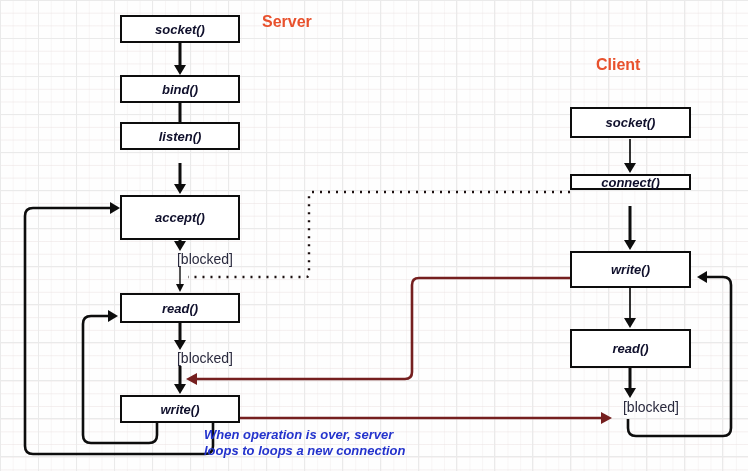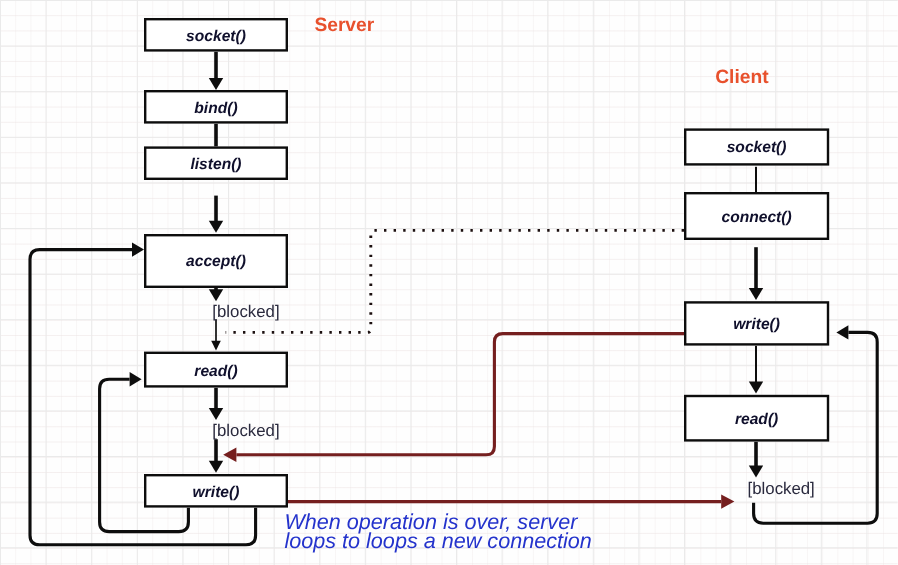--- a/index.html
+++ b/index.html
@@ -37,22 +37,22 @@
   .cli{left:570px;width:121px;}
   .blocked{
     position:absolute;z-index:2;width:106px;text-align:right;
     font-size:14px;color:#2a2a3e;
   }
   .section-label{
     position:absolute;z-index:3;
     font-size:16px;font-weight:700;color:var(--accent);
   }
   .annotation{
-    position:absolute;z-index:3;left:237px;top:427px;
-    font-size:18px;font-weight:400;font-style:italic;
+    position:absolute;z-index:3;left:204px;top:427px;
+    font-size:13px;font-weight:700;font-style:italic;
     color:var(--annotation);line-height:16px;
   }
 </style>
 </head>
 <body>
 
 <div class="canvas">
 
   <svg class="connectors" width="748" height="471" viewBox="0 0 748 471">
 
@@ -137,21 +137,21 @@
   <div class="box srv" style="top:75px;height:28px;">bind()</div>
   <div class="box srv" style="top:122px;height:28px;">listen()</div>
   <div class="box srv" style="top:195px;height:45px;">accept()</div>
   <div class="box srv" style="top:293px;height:30px;">read()</div>
   <div class="box srv" style="top:395px;height:28px;">write()</div>
 
   <div class="blocked" style="left:127px;top:251px;">[blocked]</div>
   <div class="blocked" style="left:127px;top:350px;">[blocked]</div>
 
   <div class="box cli" style="top:107px;height:31px;">socket()</div>
-  <div class="box cli" style="top:160px;height:40px;">connect()</div>
+  <div class="box cli" style="top:174px;height:16px;">connect()</div>
   <div class="box cli" style="top:251px;height:37px;">write()</div>
   <div class="box cli" style="top:329px;height:39px;">read()</div>
 
   <div class="blocked" style="left:573px;top:399px;">[blocked]</div>
 
   <div class="annotation">
     <div>When operation is over, server</div>
     <div>loops to loops a new connection</div>
   </div>
 

